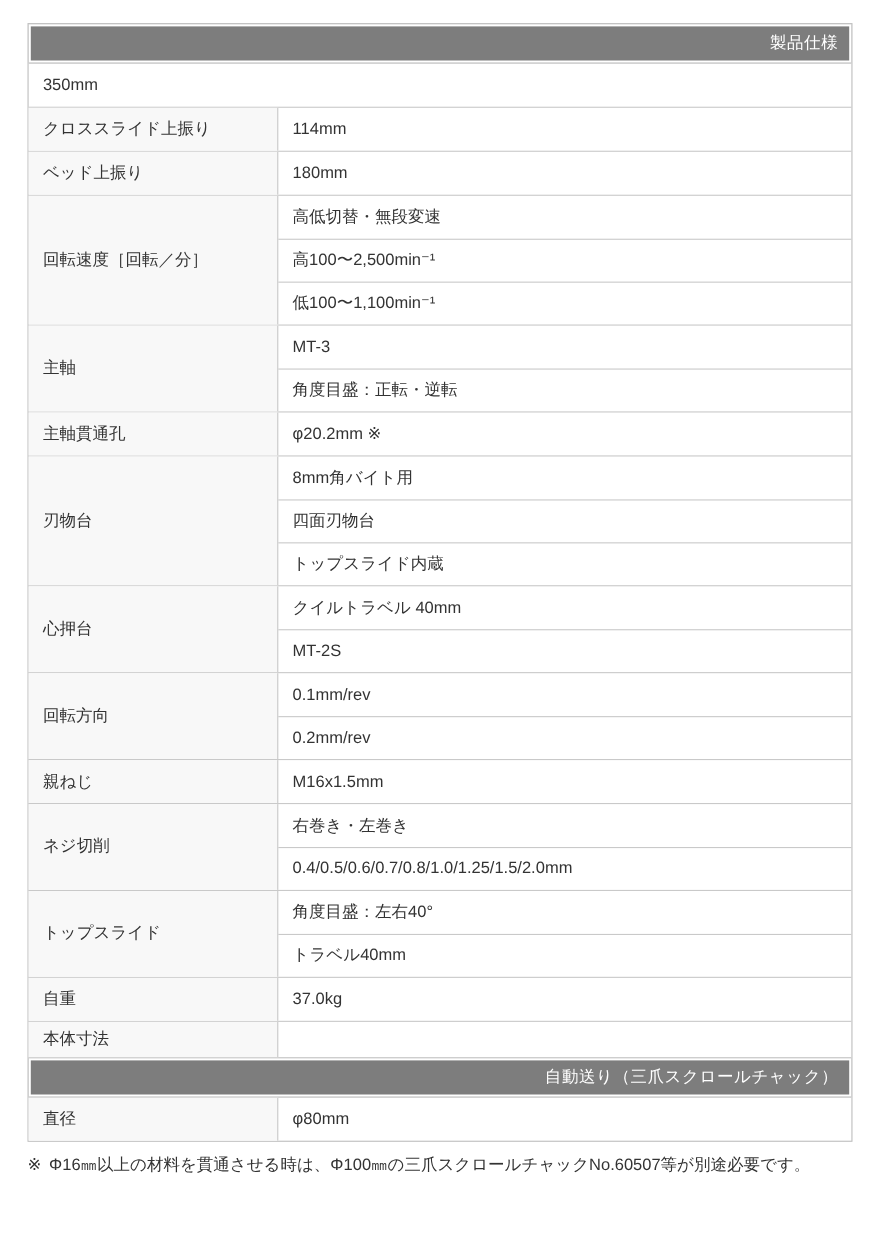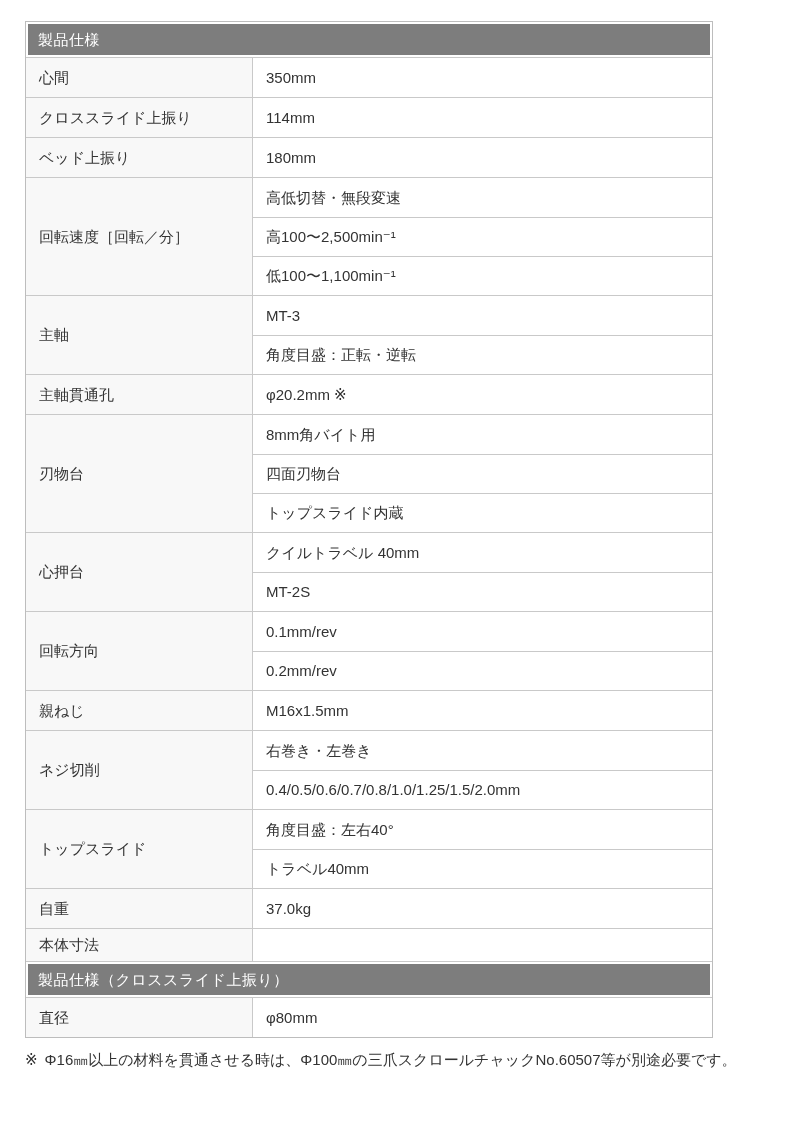--- a/index.html
+++ b/index.html
@@ -13,23 +13,24 @@
   }
   * { margin: 0; padding: 0; box-sizing: border-box; }
   html, body {
     background: var(--page-bg);
     font-family: "Liberation Sans", "DejaVu Sans", sans-serif;
     color: var(--text);
   }
   body { width: 800px; padding: 21px 25px 10px 25px; }
 
   .spec-table {
-    width: 688px;
+    width: 750px;
     border: 1px solid var(--outer-border);
     background: #fff;
+    text-align: right;
   }
   .spec-section + .spec-section { border-top: 1px solid var(--border); }
 
   .section-header {
     background: var(--header-bg);
     color: var(--header-text);
     border: 2px solid #ffffff;
     padding: 5px 10px;
     font-size: 15px;
     line-height: 21px;
@@ -75,21 +76,20 @@
 <body>
 
 <div class="spec-table">
 
   <section class="spec-section">
     <div class="section-header">
       <span>製品仕様</span>
     </div>
 
     <div class="row">
-      <div class="label">心間</div>
       <div class="vals">
           <div class="val">350mm</div>
         </div>
     </div>
 
     <div class="row">
       <div class="label">クロススライド上振り</div>
       <div class="vals">
           <div class="val">114mm</div>
         </div>
@@ -182,21 +182,21 @@
     </div>
 
 
     <div class="row">
       <div class="label">本体寸法</div>
     </div>
   </section>
 
   <section class="spec-section">
     <div class="section-header">
-      <span>製品仕様（クロススライド上振り）</span>
+      <span>自動送り（三爪スクロールチャック）</span>
     </div>
     <div class="row">
       <div class="label">直径</div>
       <div class="vals">
           <div class="val">φ80mm</div>
         </div>
     </div>
   </section>
 
 </div>

